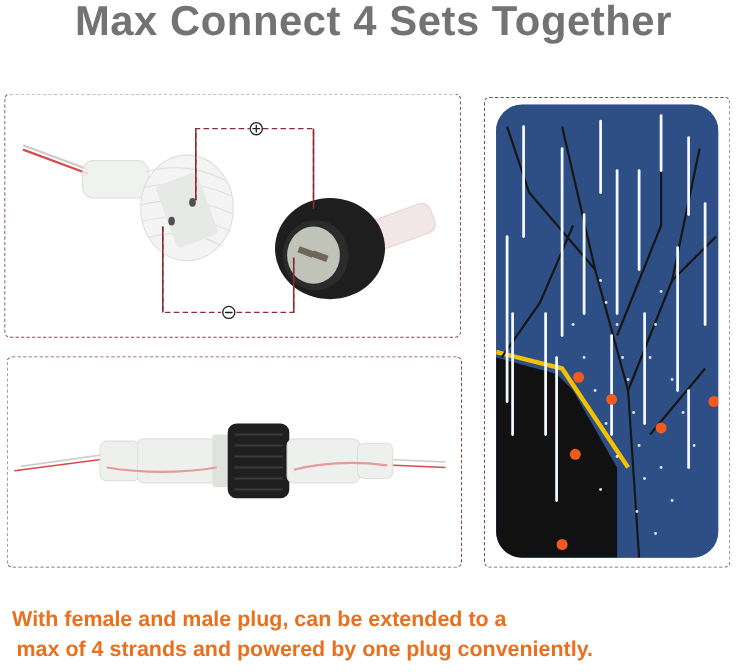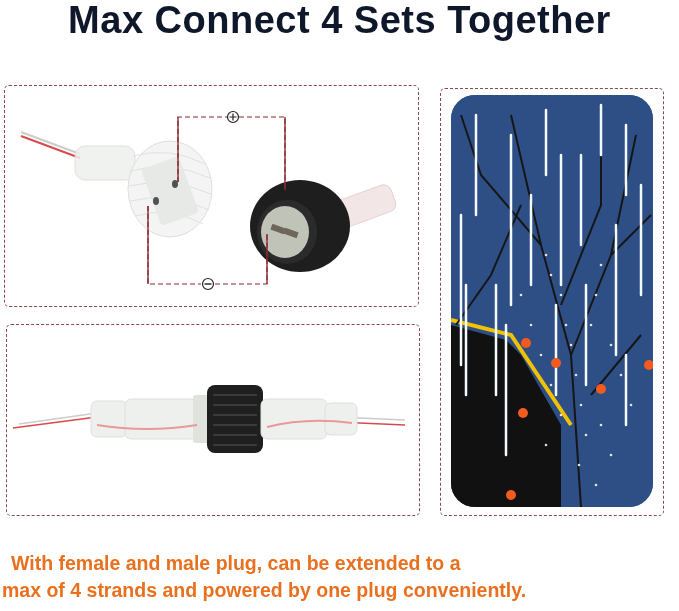--- a/index.html
+++ b/index.html
@@ -1,25 +1,25 @@
 <!DOCTYPE html>
 <html><head>
 <meta charset="utf-8">
 <style>
   html,body{margin:0;padding:0;background:#fff;}
   body{width:679px;height:611px;position:relative;overflow:hidden;font-family:"Liberation Sans","DejaVu Sans",sans-serif;}
-  .title{position:absolute;left:0;top:0;width:679px;text-align:center;color:#0f172a;font-weight:bold;font-size:38px;line-height:40px;letter-spacing:0.5px;}
+  .title{position:absolute;left:0;top:0;width:679px;text-align:center;color:#737373;font-weight:bold;font-size:38px;line-height:40px;letter-spacing:0.5px;}
   .panel{position:absolute;border:1px dashed #8b4a4a;border-radius:5px;box-sizing:border-box;}
   .p1{left:4px;top:85px;width:415px;height:222px;}
   .p2{left:6px;top:324px;width:414px;height:192px;}
   .p3{left:440px;top:88px;width:224px;height:428px;}
   .photo{position:absolute;left:10px;top:6px;width:202px;height:412px;border-radius:24px;overflow:hidden;background:#2e4f86;}
   .caption{position:absolute;left:0;top:550px;width:679px;color:#e8701e;font-weight:bold;font-size:19.5px;line-height:27px;}
   .caption .l1{padding-left:11px;}
-  .caption .l2{padding-left:2px;}
+  .caption .l2{padding-left:15px;}
   svg{display:block;}
 </style>
 </head>
 <body>
 
 <div class="title">Max Connect 4 Sets Together</div>
 
 <div class="panel p1">
   <svg width="413" height="220" viewBox="0 0 413 220">
 

